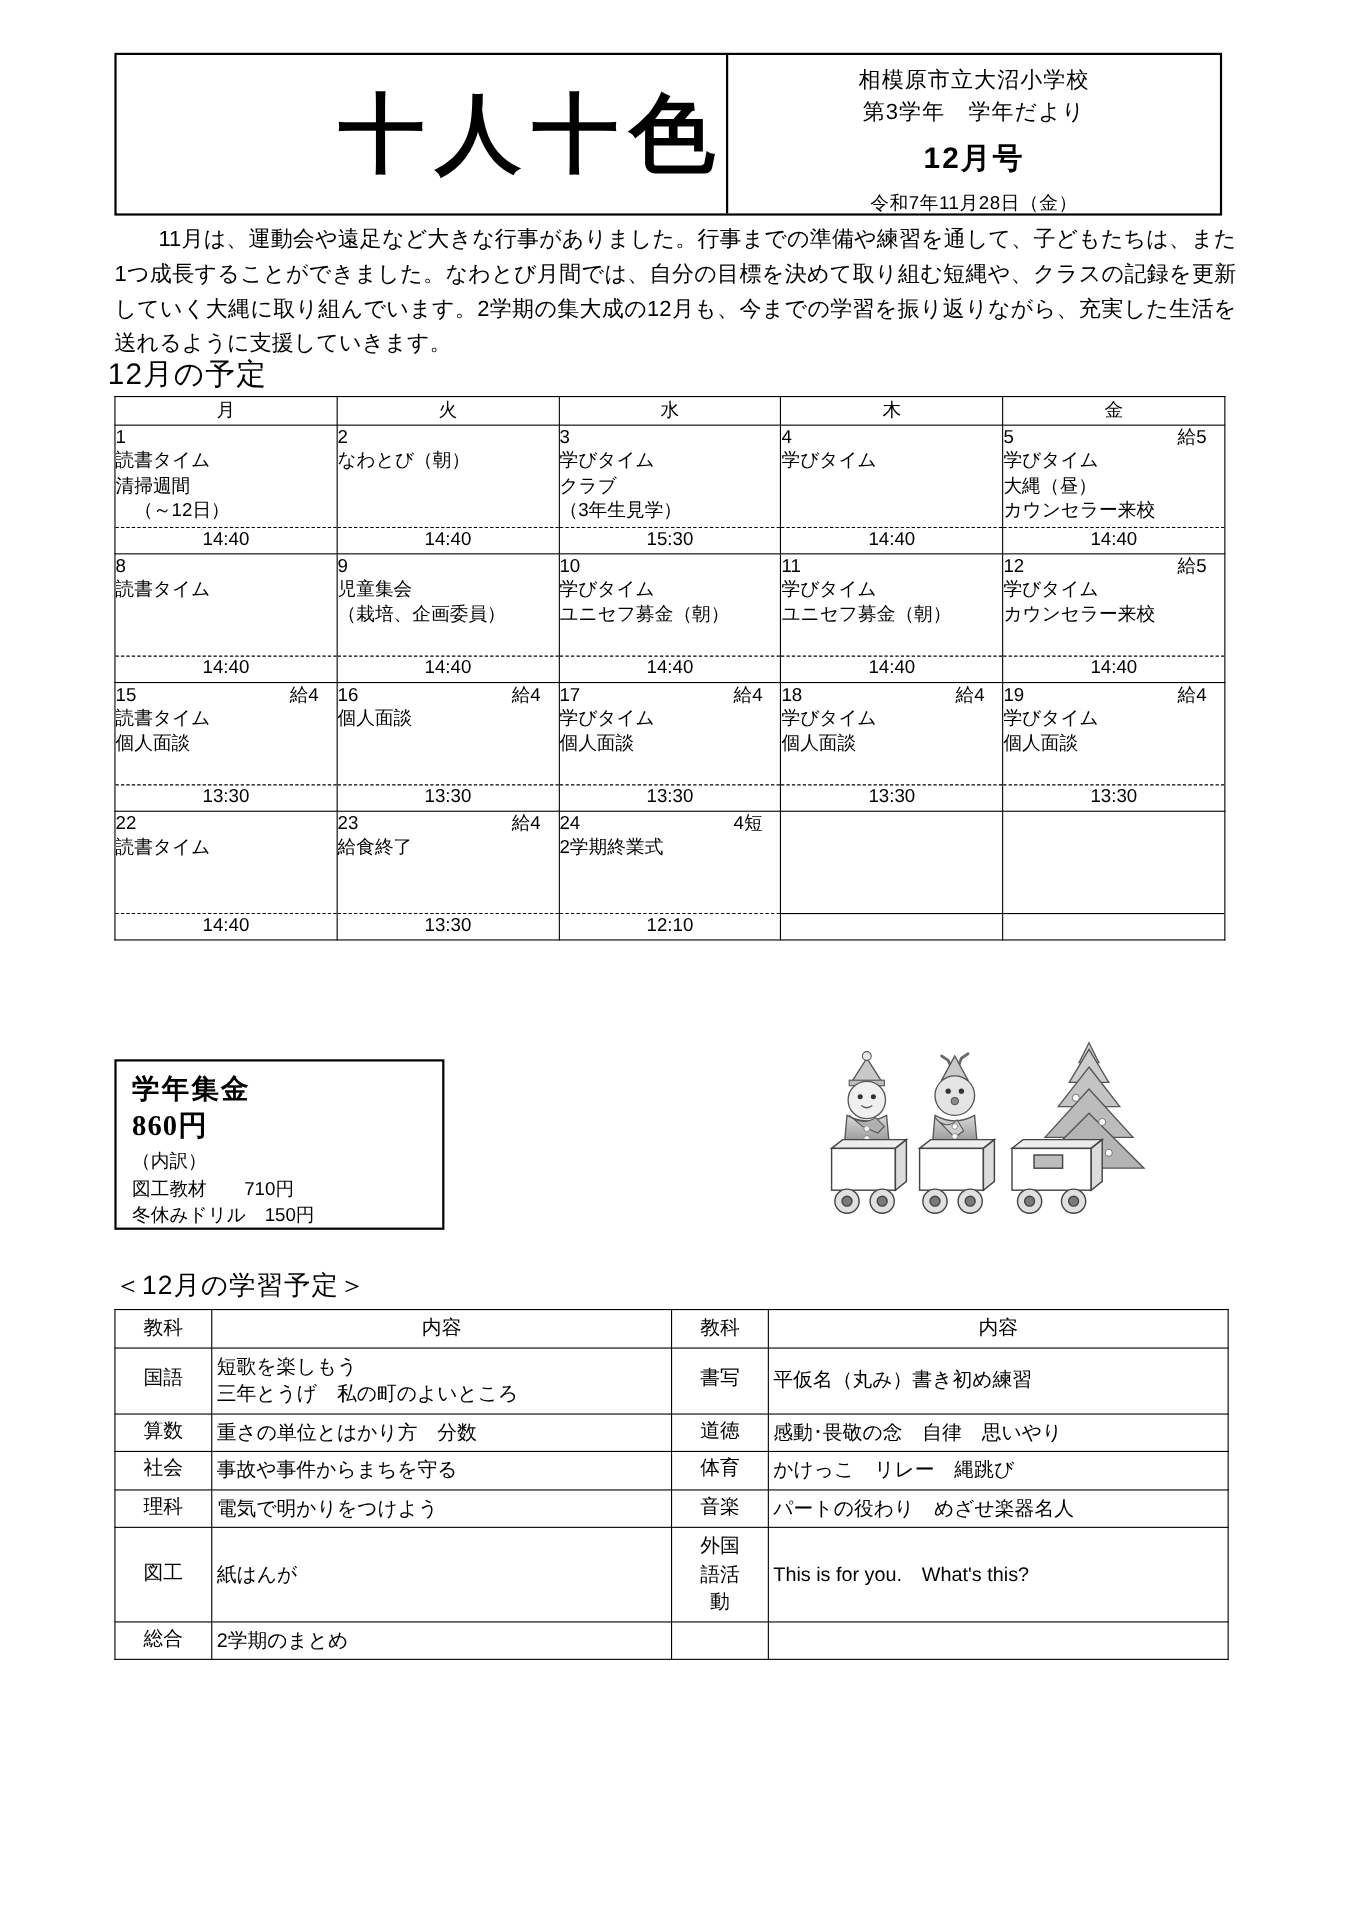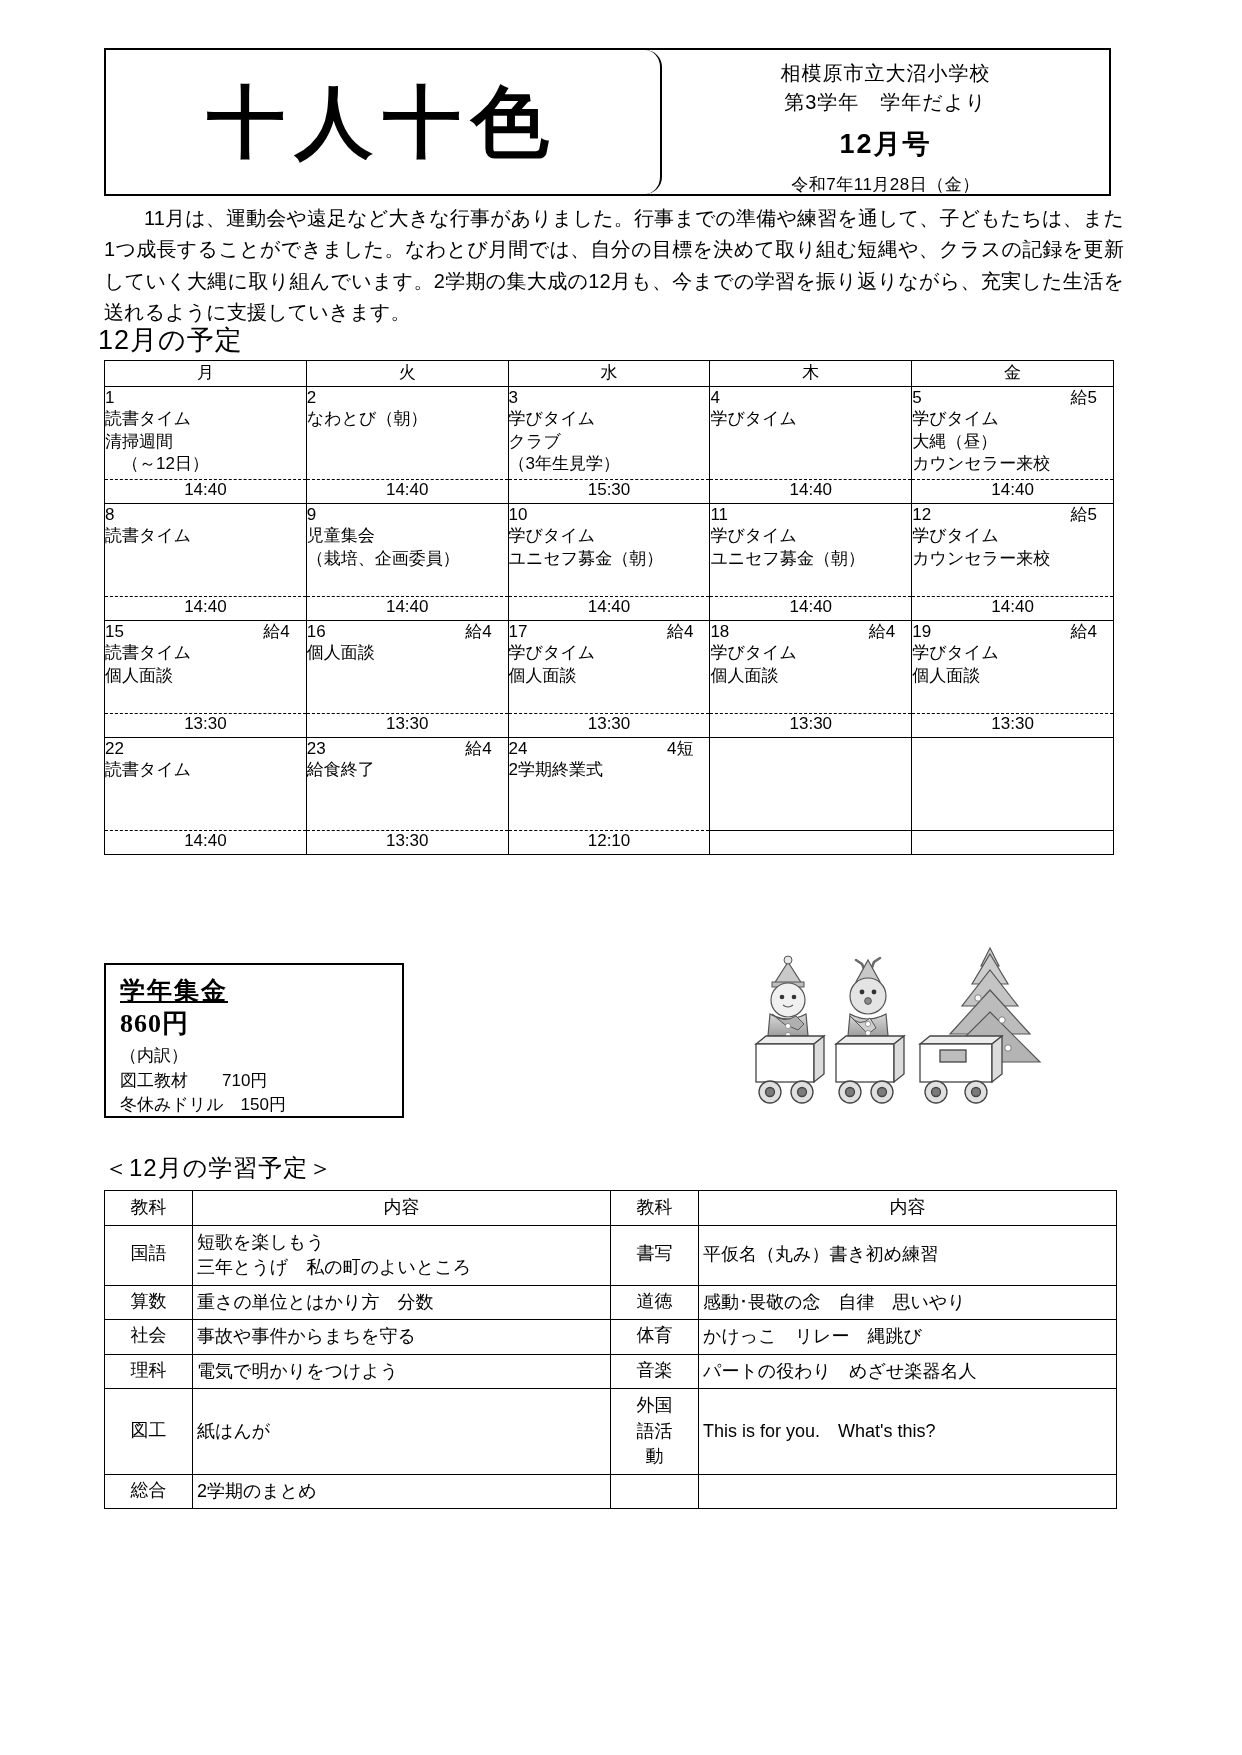--- a/index.html
+++ b/index.html
@@ -13,21 +13,21 @@
   }
   .page { position:relative; width:1242px; height:1755px; padding:0; }
 
   
   .masthead {
     position:absolute; left:104px; top:48px; width:1007px; height:148px;
     border:2px solid #000; display:flex;
   }
   .masthead-left {
     width:556px; border-right:2px solid #000;
-    display:flex; align-items:center; justify-content:center;border-radius:17px;
+    display:flex; align-items:center; justify-content:flex-end;
   }
   .paper-title {
     font-size:78px; font-weight:700; letter-spacing:10px;
     line-height:1; font-family:"DejaVu Sans",sans-serif;
   }
   .masthead-right {
     flex:1; display:flex; flex-direction:column;
     align-items:center; justify-content:flex-start; padding-top:9px;
   }
   .school-name { font-size:20px; line-height:1.45; letter-spacing:1px; }
@@ -71,21 +71,21 @@
   }
   .cal tr.week td { border-bottom:none; }
   .cal tr.times td { border-top:none;margin-left:40px; }
   .empty { border-top:1px solid #000 !important; }
 
   
   .fee-box {
     position:absolute; left:104px; top:963px; width:300px; height:155px;
     border:2px solid #000; padding:10px 12px 0 14px;
   }
-  .fee-title { font-size:25px; font-weight:700; letter-spacing:2px; line-height:1.2;text-decoration:underline; }
+  .fee-title { font-size:25px; font-weight:700; letter-spacing:2px; line-height:1.2; }
   .fee-amount { font-size:26px; font-weight:700; letter-spacing:1px; margin-top:3px; line-height:1.2;font-family:Liberation Serif, serif; }
   .fee-sub { font-size:17px; margin-top:5px; line-height:1.45; }
   .fee-row { font-size:17px; line-height:1.45; white-space:pre; }
 
   
   .clipart { position:absolute; left:740px; top:940px; width:320px; height:190px; }
 
   
   .h-study {
     position:absolute; left:104px; top:1152px;

